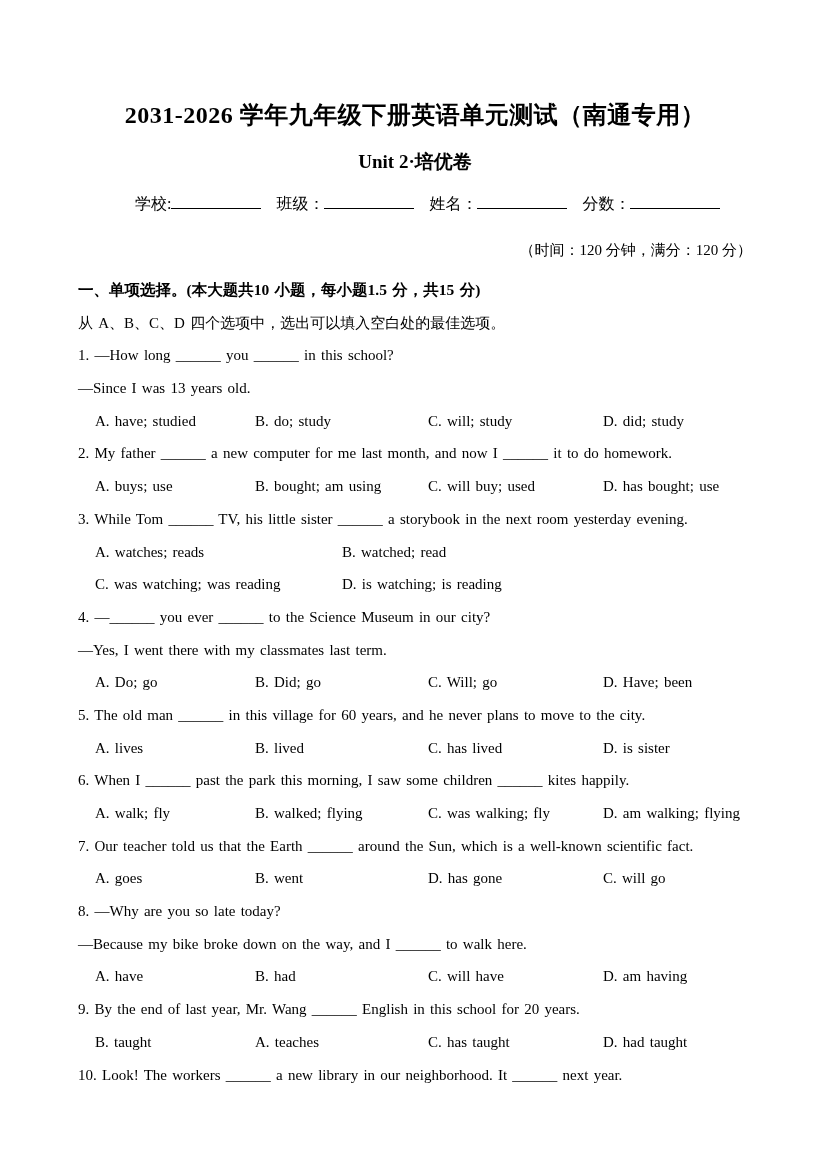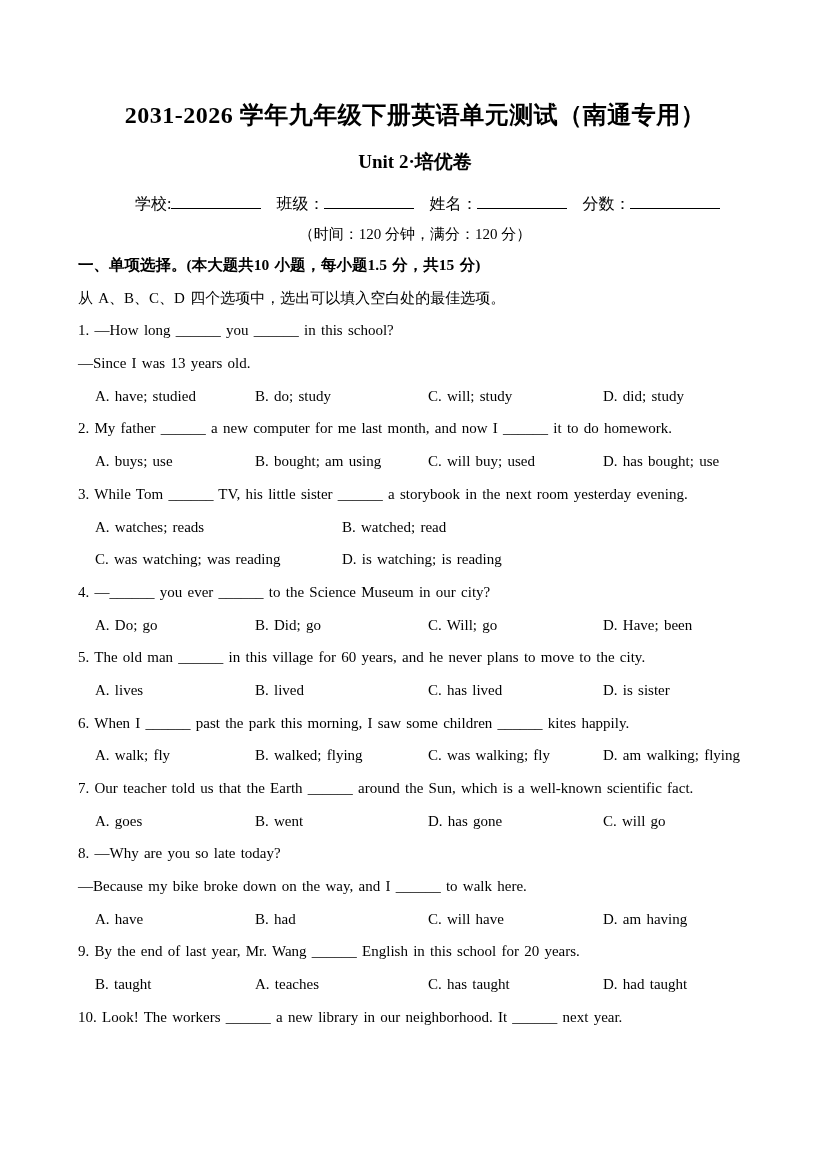--- a/index.html
+++ b/index.html
@@ -42,27 +42,28 @@
   }
   .blank {
     display: inline-block;
     width: 90px;
     height: 17px;
     border-bottom: 1px solid #000;
     margin-right: 15px;
   }
   .blank.last { margin-right: 0; }
   .time-line {
-    margin-top: 0;
-    text-align: center;
+    margin-top: 16px;
+    text-align: right;
     font-size: 15px;
     height: 30px;
     line-height: 30px;
   }
   .content {
+    margin-top: 9px;
     font-size: 15px;
     font-family: Liberation Serif, serif;
   }
   .line {
     line-height: 32.7px;
     height: 32.7px;
     white-space: nowrap;
     word-spacing: 1.5px;
   }
   .section-title {
@@ -120,20 +121,21 @@
             <div class="opt">A. watches; reads</div>
             <div class="opt">B. watched; read</div>
           </div>
           <div class="line opts opts-two">
             <div class="opt">C. was watching; was reading</div>
             <div class="opt">D. is watching; is reading</div>
           </div>
         </div>
         <div>
           <div class="line">4. —______ you ever ______ to the Science Museum in our city?</div>
+          <div class="line">—Yes, I went there with my classmates last term.</div>
           <div class="line opts opts-four">
             <div class="opt">A. Do; go</div>
             <div class="opt">B. Did; go</div>
             <div class="opt">C. Will; go</div>
             <div class="opt">D. Have; been</div>
           </div>
         </div>
         <div>
           <div class="line">5. The old man ______ in this village for 60 years, and he never plans to move to the city.</div>
           <div class="line opts opts-four">

